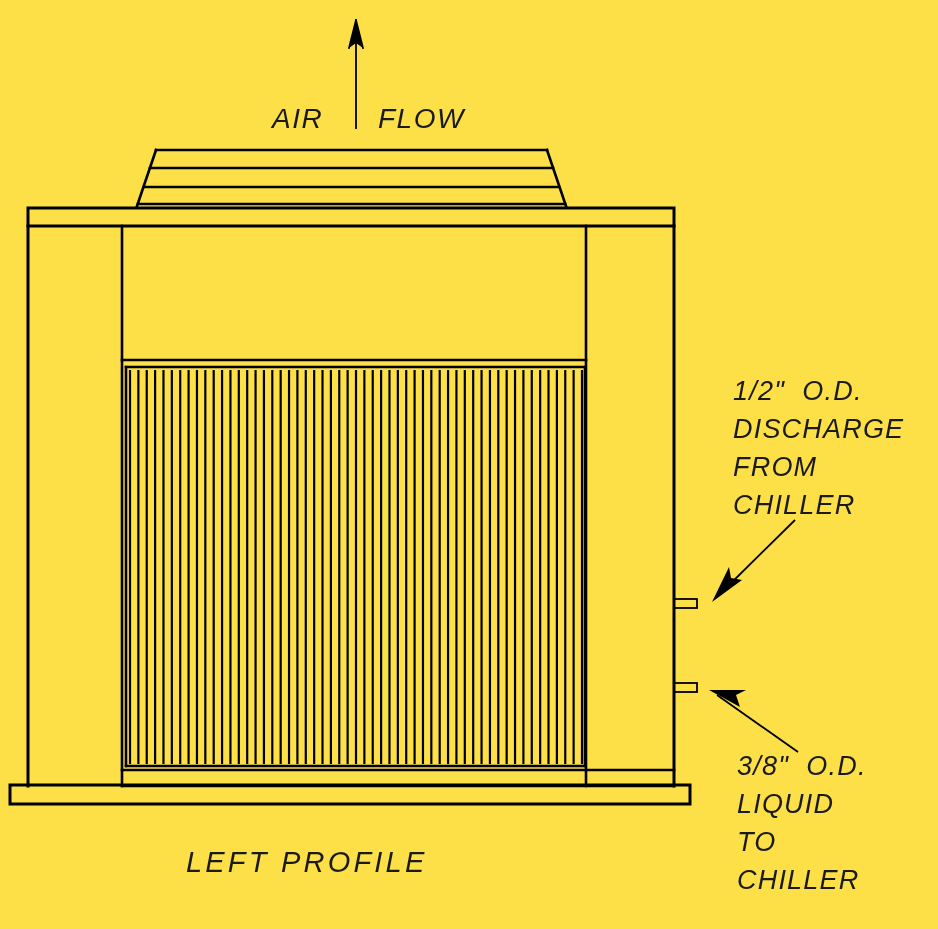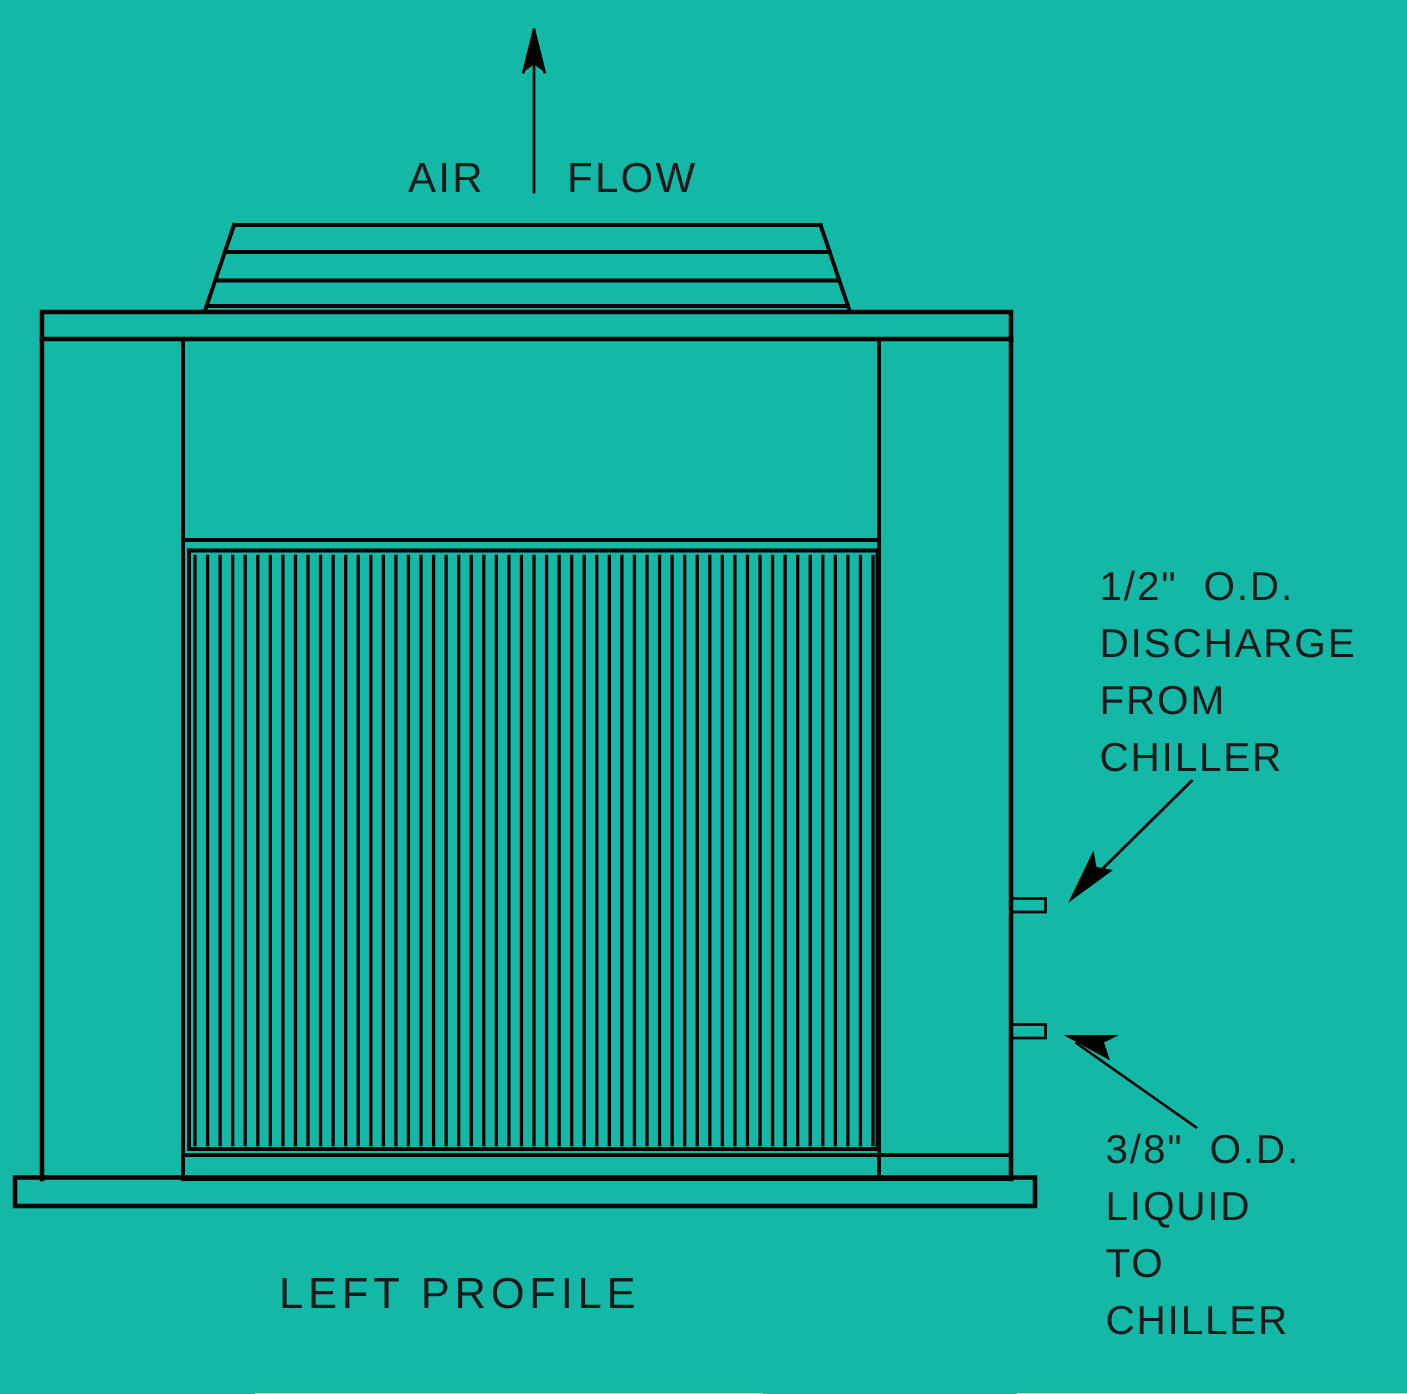--- a/index.html
+++ b/index.html
@@ -9,22 +9,23 @@
     background: #ffffff;
   }
   body {
     font-family: "Liberation Sans", sans-serif;
     -webkit-font-smoothing: antialiased;
   }
   #drawing-root {
     position: relative;
     width: 938px;
     height: 929px;
-    background: #14b8a6;
+    background: #fde047;
     overflow: hidden;
+    font-style: italic;
   }
   #drawing-svg {
     position: absolute;
     top: 0;
     left: 0;
     width: 938px;
     height: 929px;
     display: block;
   }
   .ln {

